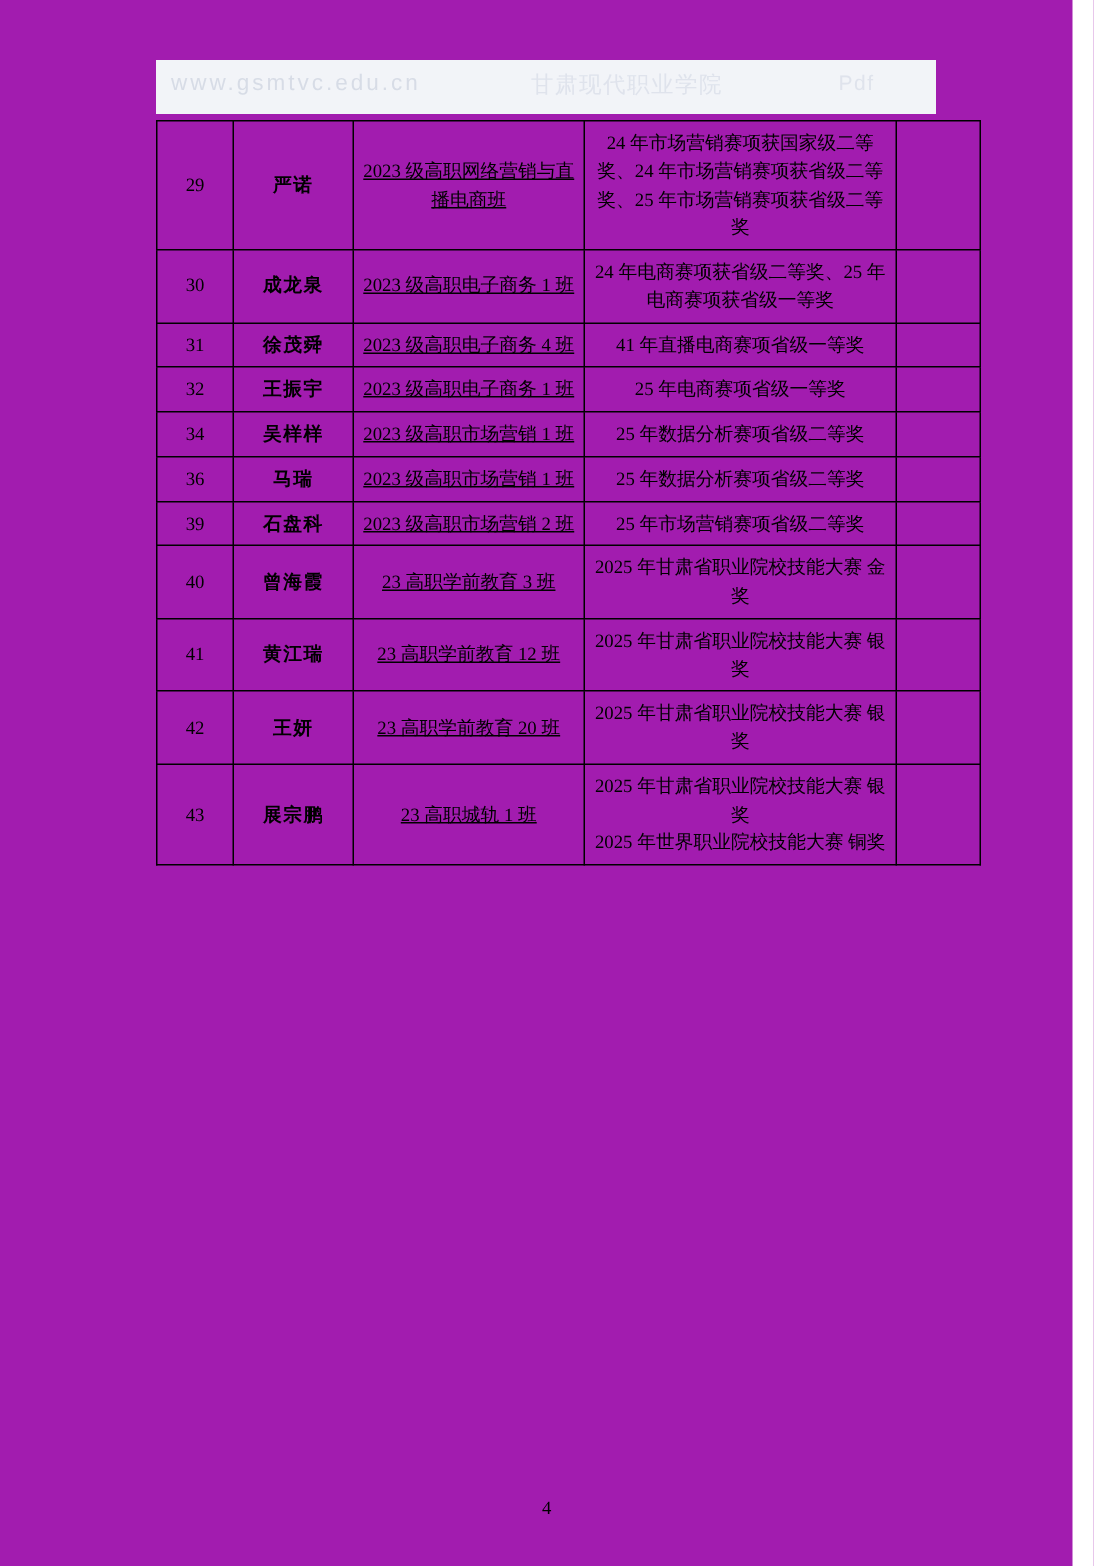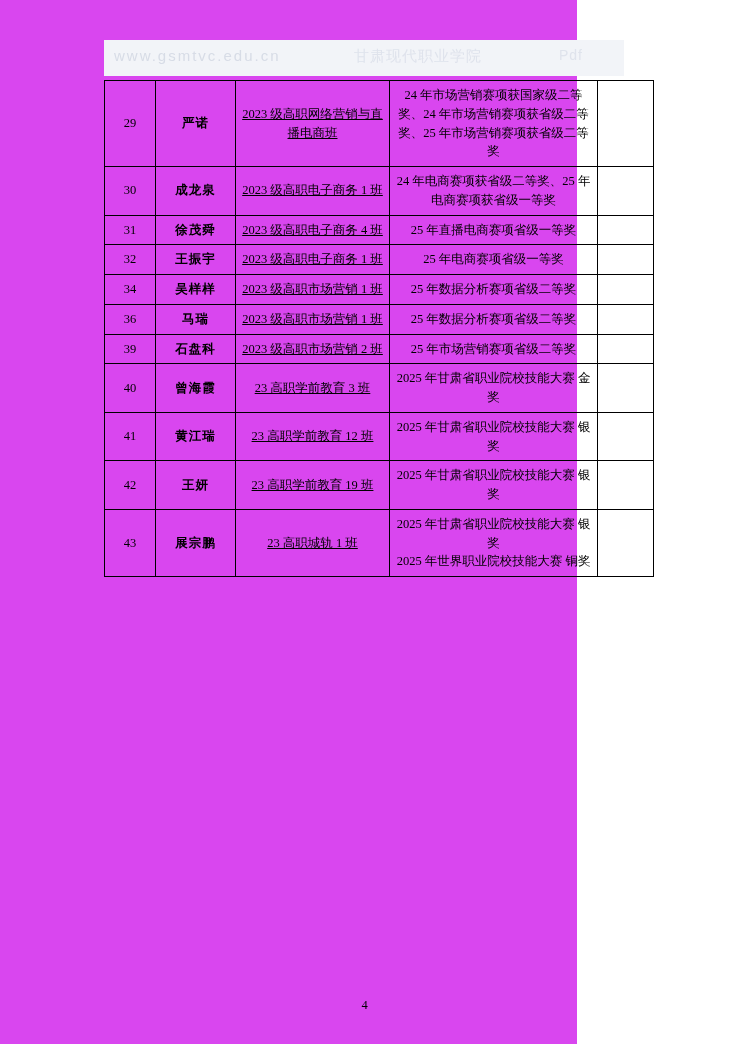--- a/index.html
+++ b/index.html
@@ -13,23 +13,23 @@
     font-family: "Liberation Serif", "DejaVu Serif", serif;
     color: #000000;
     position: relative;
     overflow: hidden;
   }
 
   .page {
     position: absolute;
     left: 0;
     top: 0;
-    width: 577px;
+    width: 715px;
     height: 1044px;
-    background: #d946ef;
+    background: #a21caf;
   }
 
   
   .watermark-band {
     position: absolute;
     left: 104px;
     top: 40px;
     width: 520px;
     height: 36px;
     background: #f2f4f8;
@@ -143,21 +143,21 @@
           <td class="cell-name">成龙泉</td>
           <td class="cell-class">2023 级高职电子商务 1 班</td>
           <td class="cell-award">24 年电商赛项获省级二等奖、25 年电商赛项获省级一等奖</td>
           <td class="cell-note"></td>
         </tr>
 
         <tr>
           <td class="cell-num">31</td>
           <td class="cell-name">徐茂舜</td>
           <td class="cell-class">2023 级高职电子商务 4 班</td>
-          <td class="cell-award">25 年直播电商赛项省级一等奖</td>
+          <td class="cell-award">41 年直播电商赛项省级一等奖</td>
           <td class="cell-note"></td>
         </tr>
 
         <tr>
           <td class="cell-num">32</td>
           <td class="cell-name">王振宇</td>
           <td class="cell-class">2023 级高职电子商务 1 班</td>
           <td class="cell-award">25 年电商赛项省级一等奖</td>
           <td class="cell-note"></td>
         </tr>
@@ -202,21 +202,21 @@
           <td class="cell-num">41</td>
           <td class="cell-name">黄江瑞</td>
           <td class="cell-class">23 高职学前教育 12 班</td>
           <td class="cell-award">2025 年甘肃省职业院校技能大赛  银奖</td>
           <td class="cell-note"></td>
         </tr>
 
         <tr>
           <td class="cell-num">42</td>
           <td class="cell-name">王妍</td>
-          <td class="cell-class">23 高职学前教育 19 班</td>
+          <td class="cell-class">23 高职学前教育 20 班</td>
           <td class="cell-award">2025 年甘肃省职业院校技能大赛  银奖</td>
           <td class="cell-note"></td>
         </tr>
 
         <tr>
           <td class="cell-num">43</td>
           <td class="cell-name">展宗鹏</td>
           <td class="cell-class">23 高职城轨 1 班</td>
           <td class="cell-award" style="white-space: pre-line;">2025 年甘肃省职业院校技能大赛  银奖
 2025 年世界职业院校技能大赛  铜奖</td>

